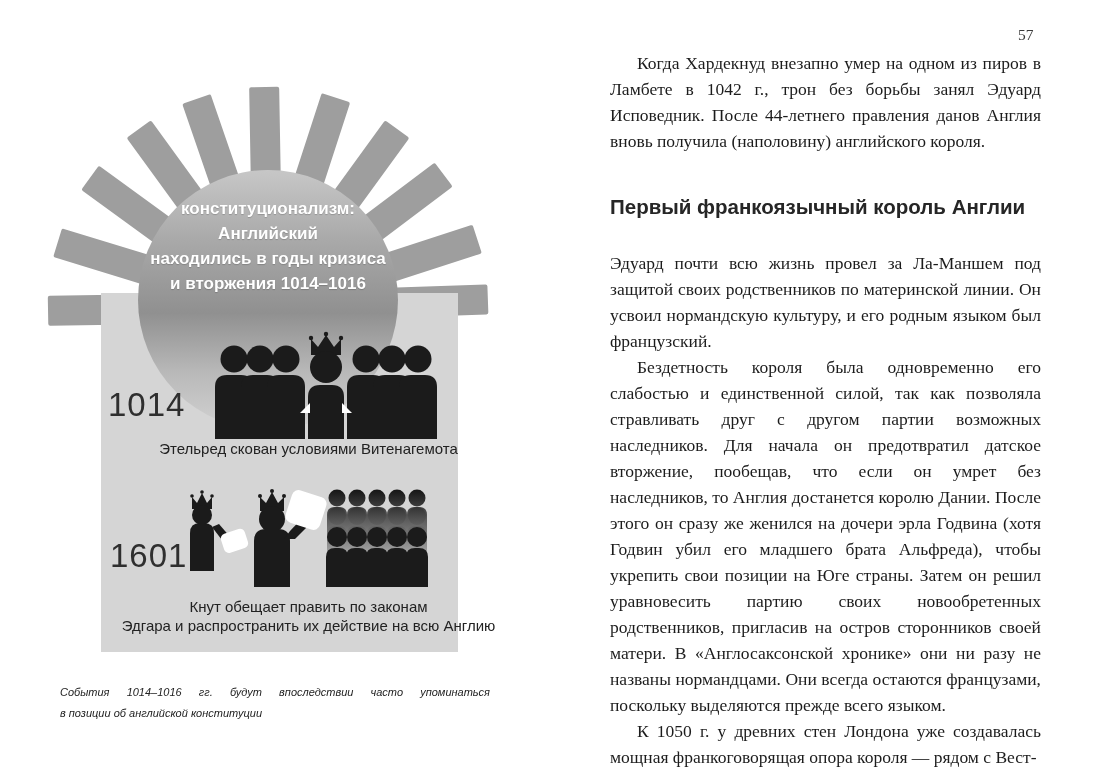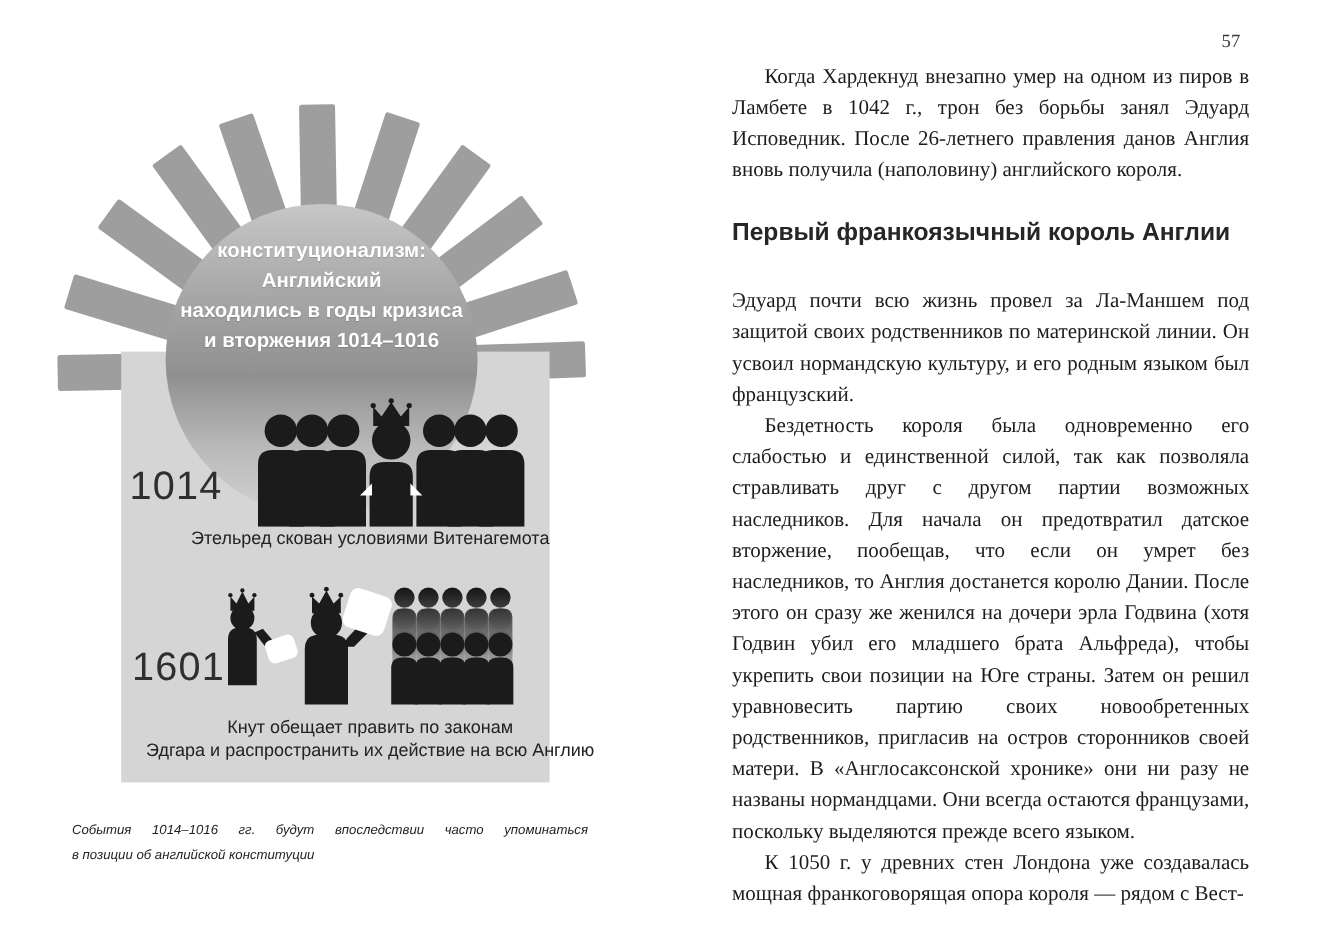--- a/index.html
+++ b/index.html
@@ -33,21 +33,21 @@
             font-family:"Liberation Sans","DejaVu Sans",sans-serif;
             font-style:italic;font-size:11px;line-height:21px;}
   .footnote .jl{text-align:justify;text-align-last:justify;}
 
   
   .article{position:absolute;left:610px;top:50px;width:431px;text-align:justify;
            font-size:17.5px;line-height:26px;hyphens:auto;}
   .article p{margin:0;text-indent:27px;}
   .article p.noindent{text-indent:0;}
   .article h2{font-family:"Liberation Sans","DejaVu Sans",sans-serif;
-              font-size:20.5px;color:#262626;margin:27px 0 30px 0;
+              font-size:20.5px;color:#262626;margin:40px 0 30px 0;
               font-weight:bold;text-align:left;}
 </style>
 </head>
 <body>
 
 <div class="page">
 
   <div class="pageno">57</div>
 
   <div class="infographic">
@@ -182,20 +182,20 @@
       <div>Эдгара и распространить их действие на всю Англию</div>
     </div>
 
     <div class="footnote">
       <div class="jl">События 1014–1016 гг. будут впоследствии часто упоминаться</div>
       <div>в позиции об английской конституции</div>
     </div>
   </div>
 
   <div class="article">
-    <p>Когда Хардекнуд внезапно умер на одном из пиров в Ламбете в 1042 г., трон без борьбы занял Эдуард Исповедник. После 26-летнего правления данов Англия вновь получила (наполовину) английского короля.</p>
+    <p>Когда Хардекнуд внезапно умер на одном из пиров в Ламбете в 1042 г., трон без борьбы занял Эдуард Исповедник. После 44-летнего правления данов Англия вновь получила (наполовину) английского короля.</p>
     <h2>Первый франкоязычный король Англии</h2>
     <p class="noindent">Эдуард почти всю жизнь провел за Ла-Маншем под защитой своих родственников по материнской линии. Он усвоил нормандскую культуру, и его родным языком был французский.</p>
     <p>Бездетность короля была одновременно его слабостью и единственной силой, так как позволяла стравливать друг с другом партии возможных наследников. Для начала он предотвратил датское вторжение, пообещав, что если он умрет без наследников, то Англия достанется королю Дании. После этого он сразу же женился на дочери эрла Годвина (хотя Годвин убил его младшего брата Альфреда), чтобы укрепить свои позиции на Юге страны. Затем он решил уравновесить партию своих новообретенных родственников, пригласив на остров сторонников своей матери. В «Англосаксонской хронике» они ни разу не названы нормандцами. Они всегда остаются французами, поскольку выделяются прежде всего языком.</p>
     <p>К 1050 г. у древних стен Лондона уже создавалась мощная франкоговорящая опора короля — рядом с Вест-</p>
   </div>
 
 </div>
 
 </body></html>

